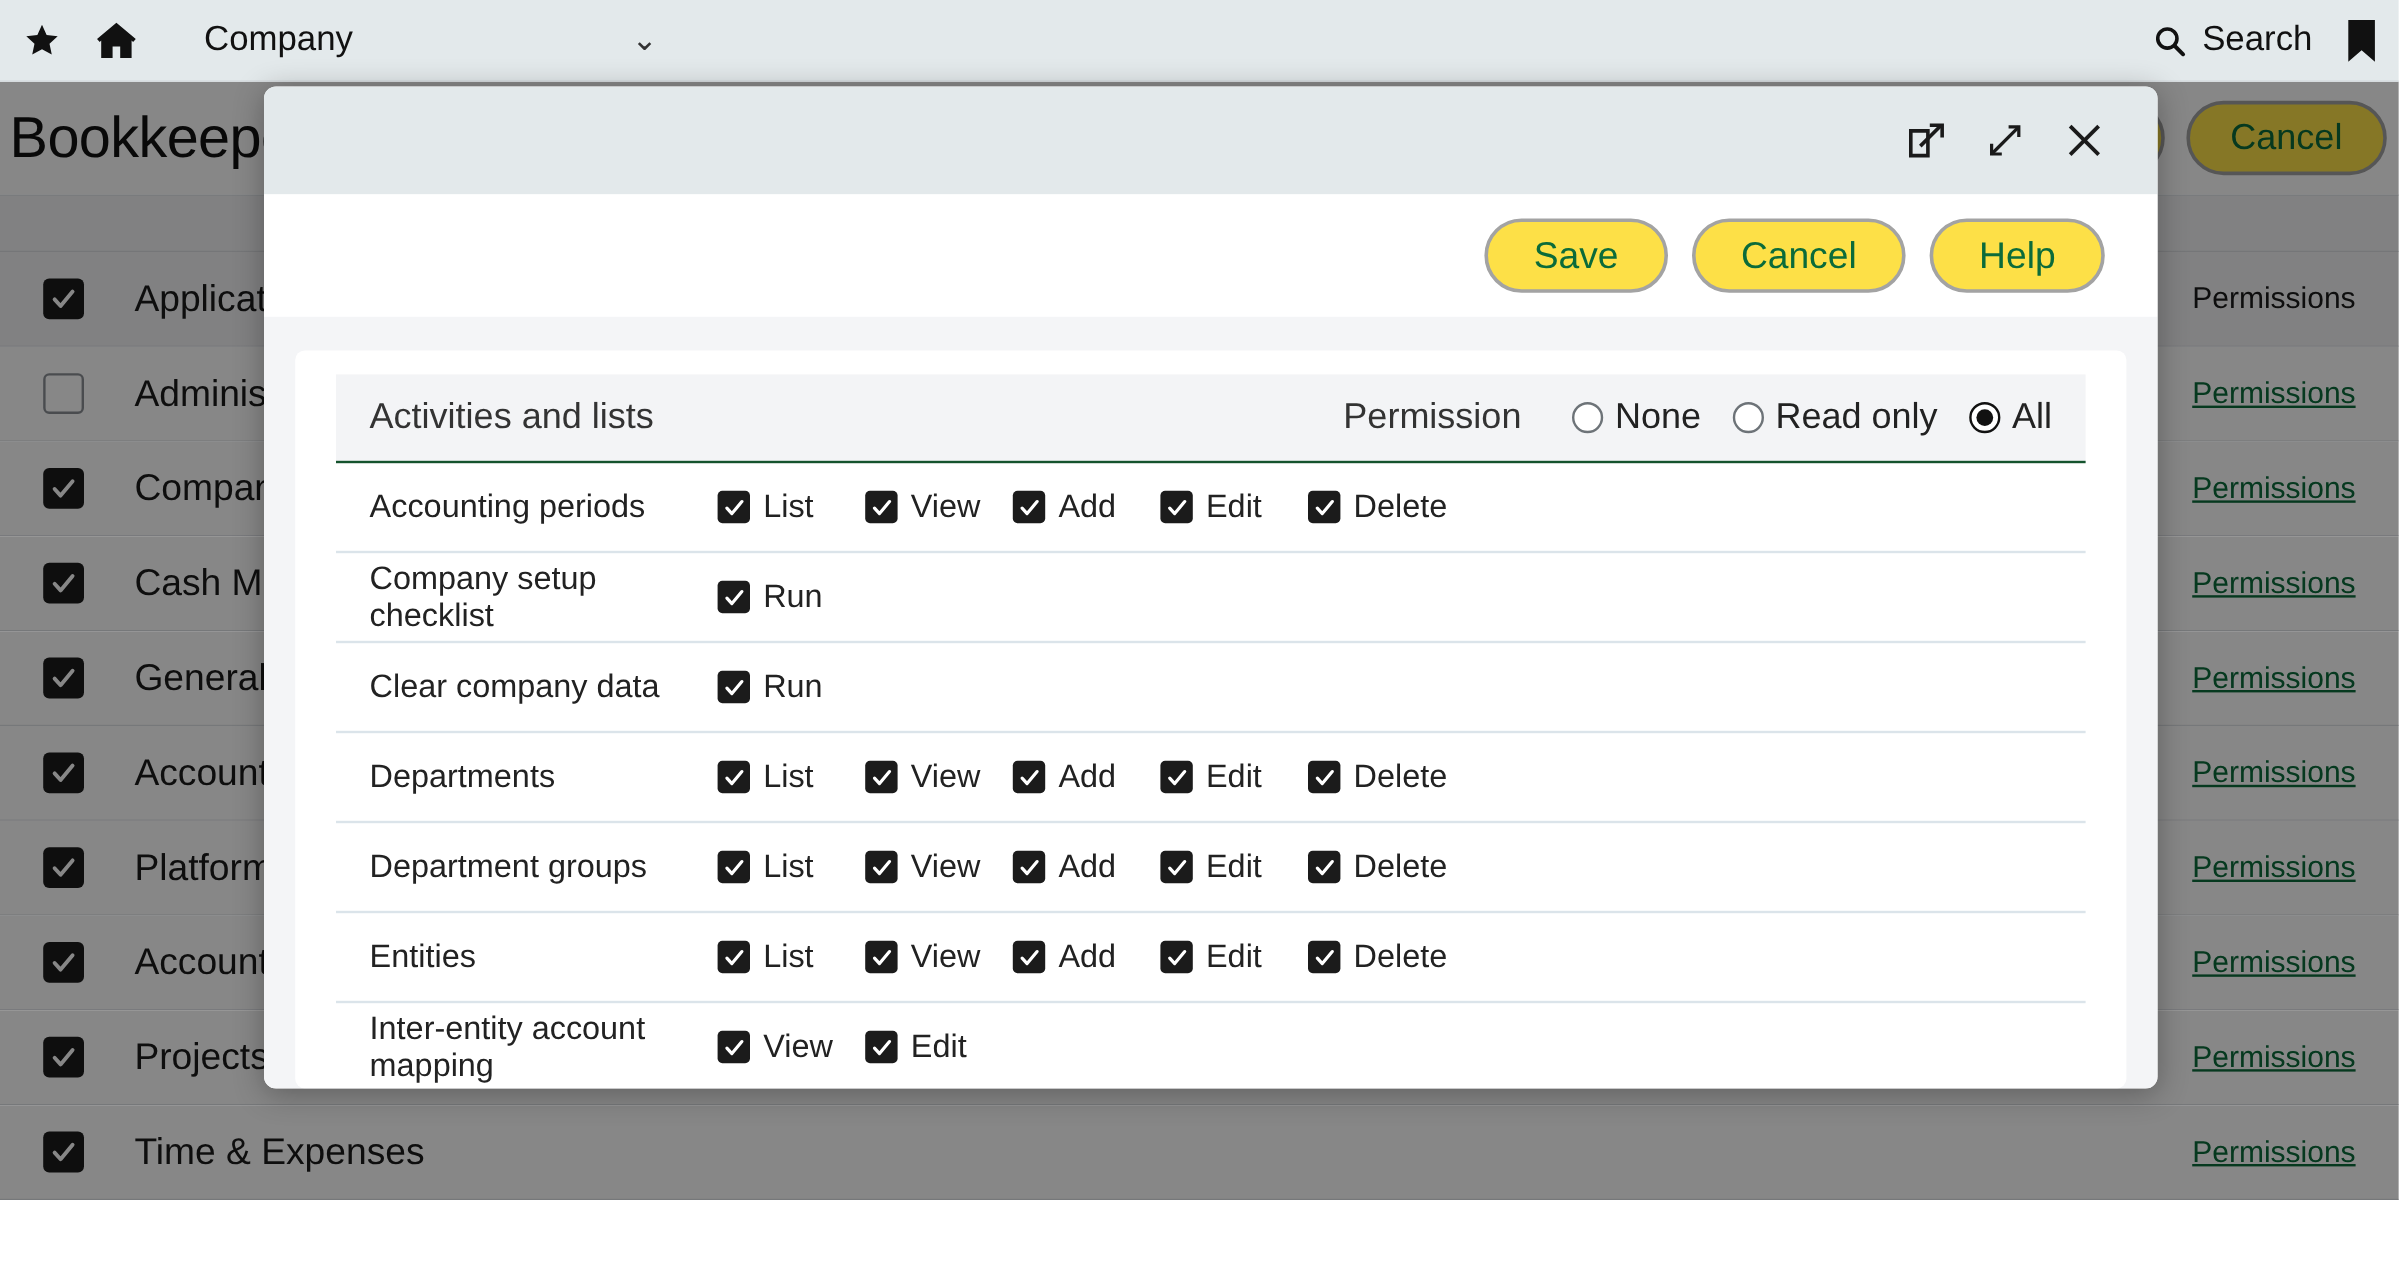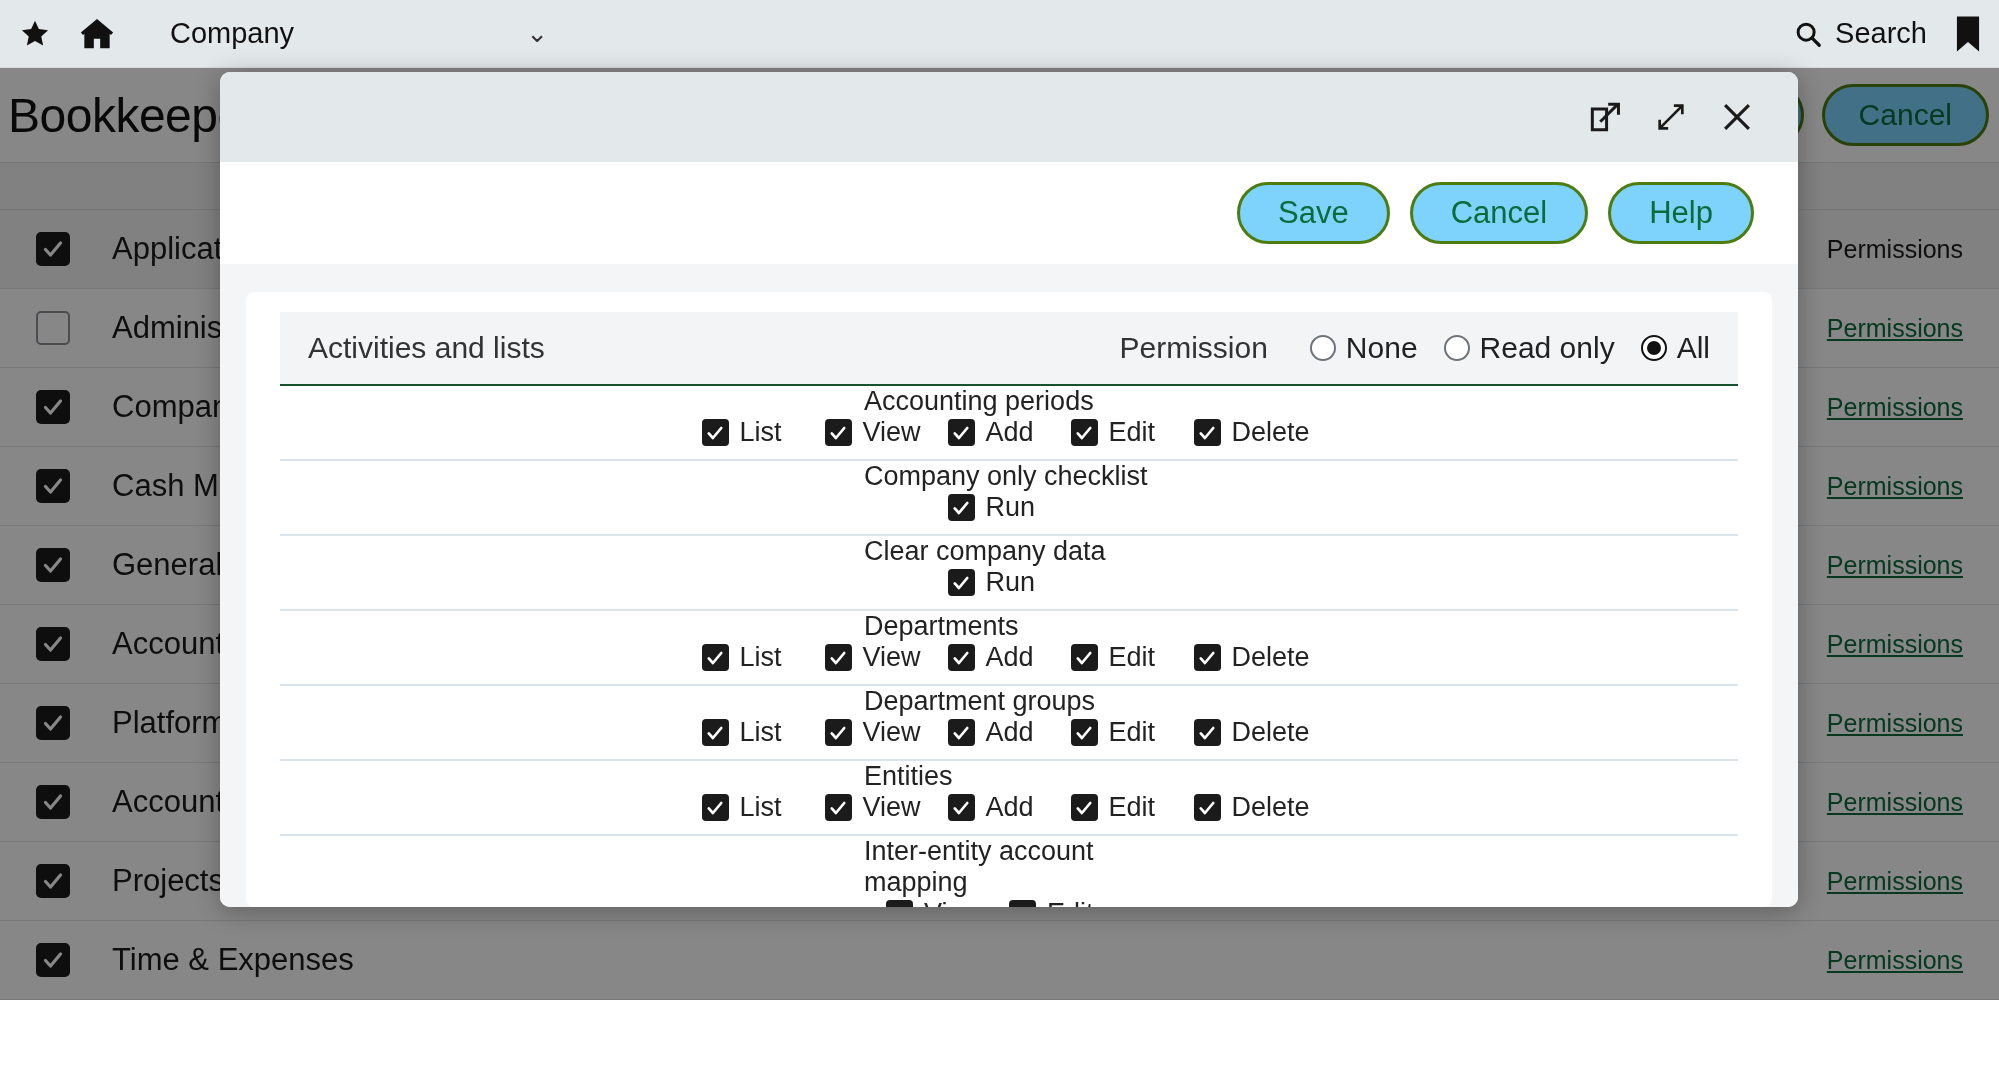--- a/index.html
+++ b/index.html
@@ -41,21 +41,21 @@
   
   .dimmed { filter: brightness(0.53); }
 
   .page-header {
     position: absolute; top: 68px; left: 0; width: 1999px; height: 94px;
     display: flex; align-items: center; background: #fff;
   }
   .page-title { font-size: 48px; color: #111; margin-left: 8px; letter-spacing: -0.5px; }
   .page-actions { margin-left: auto; display: flex; gap: 18px; padding-right: 10px; }
   .pill {
-    border: 3px solid #4d7c0f; color: #0b6b3a; background: #7dd3fc;
+    border: 3px solid #a3a3a3; color: #0b6b3a; background: #fde047;
     border-radius: 40px; font-size: 30px;
     padding: 11px 34px; white-space: nowrap;
   }
 
   .list-head {
     position: absolute; top: 162px; left: 0; width: 1999px; height: 48px;
     background: #f3f4f6; border-top: 1px solid #dcdfe3; border-bottom: 1px solid #dcdfe3;
   }
 
   .bg-table { position: absolute; top: 210px; left: 0; width: 1999px; }
@@ -129,21 +129,21 @@
     display: flex; align-items: center; justify-content: center; flex: none;
   }
   .radio.sel { border: 2px solid #111; }
   .radio.sel::after {
     content: ""; width: 14px; height: 14px; border-radius: 50%; background: #111;
   }
   .radio-label { font-size: 30px; color: #222; white-space: nowrap; text-align: center; }
 
   .perm-row {
     display: flex; align-items: center; height: 75px;
-    border-bottom: 2px solid #dbe4ea; padding: 0 28px; flex-direction: column;
+    border-bottom: 2px solid #dbe4ea; padding: 0 28px;
   }
   .perm-row-label { font-size: 27px; color: #222; width: 290px; flex: none; }
   .perm-actions { display: flex; align-items: center; }
   .perm-action { display: flex; align-items: center; gap: 11px; width: 123px; flex: none; }
   .perm-action .cb { width: 27px; height: 27px; border-radius: 4px; }
   .perm-action-label { font-size: 27px; color: #222; white-space: nowrap; }
 </style>
 </head>
 <body>
 
@@ -380,21 +380,21 @@
                     <span class="cb">
                       <svg width="20" height="20" viewBox="0 0 24 24">
                         <polyline points="4.5,12.5 9.5,18 19.5,6" fill="none" stroke="#fff" stroke-width="3.2" stroke-linecap="round" stroke-linejoin="round"></polyline>
                       </svg>
                     </span>
                     <span class="perm-action-label">Delete</span>
                   </label>
                 </div>
               </div>
               <div class="perm-row">
-                <div class="perm-row-label">Company only checklist</div>
+                <div class="perm-row-label">Company setup checklist</div>
                 <div class="perm-actions">
                   <label class="perm-action">
                     <span class="cb">
                       <svg width="20" height="20" viewBox="0 0 24 24">
                         <polyline points="4.5,12.5 9.5,18 19.5,6" fill="none" stroke="#fff" stroke-width="3.2" stroke-linecap="round" stroke-linejoin="round"></polyline>
                       </svg>
                     </span>
                     <span class="perm-action-label">Run</span>
                   </label>
                 </div>

